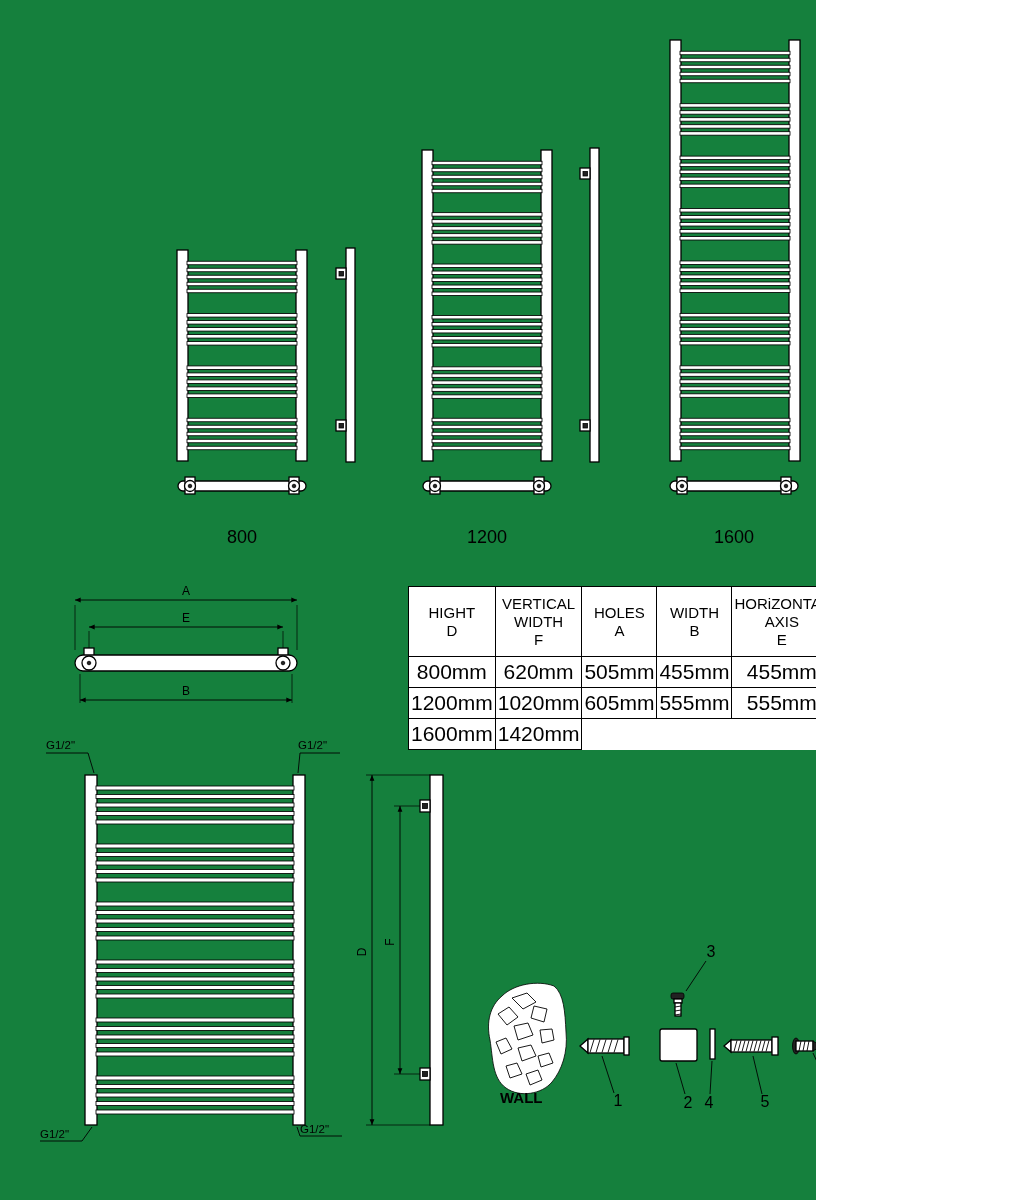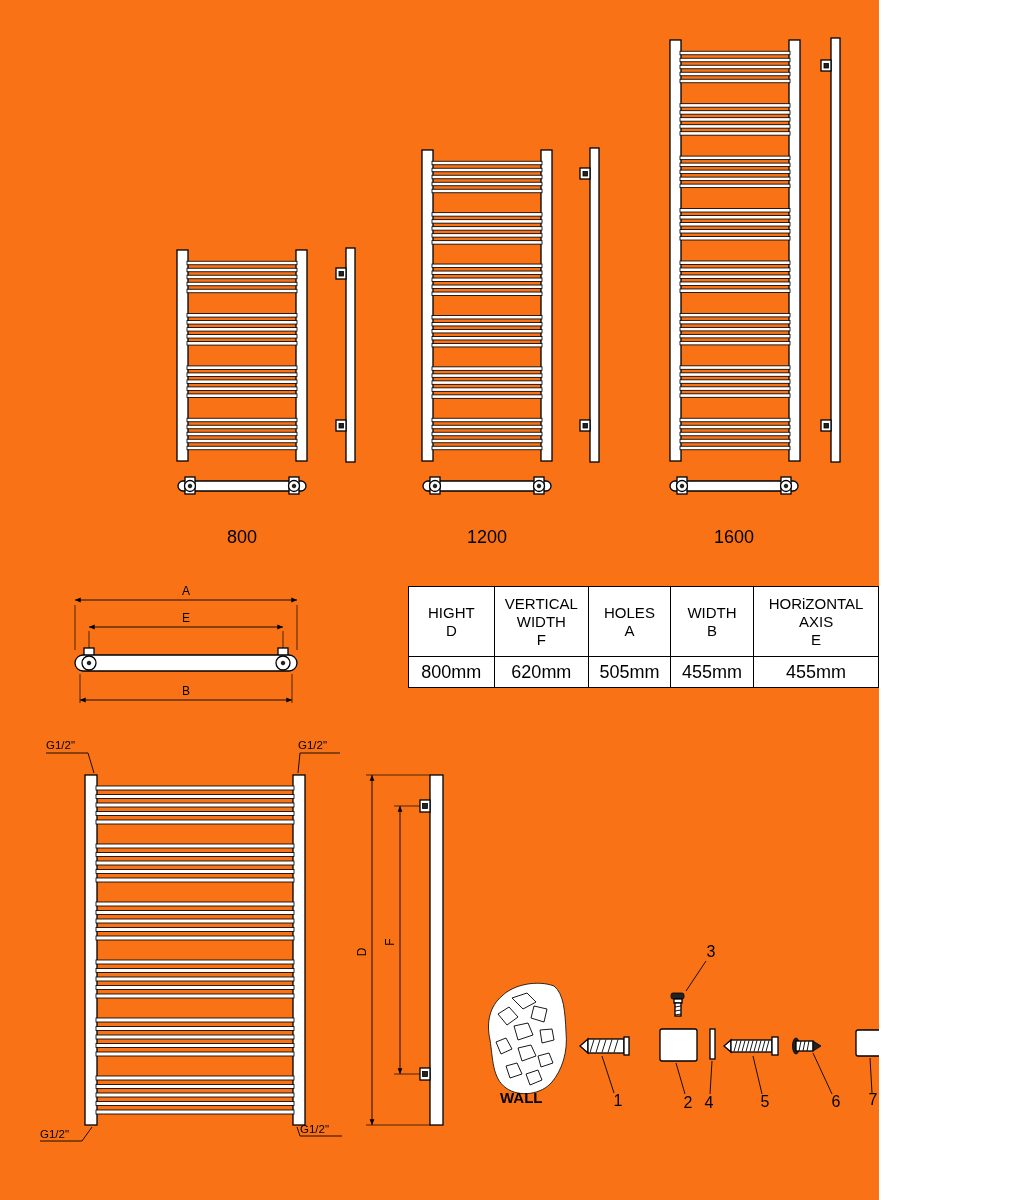--- a/index.html
+++ b/index.html
@@ -1,17 +1,17 @@
 <!DOCTYPE html>
 <html><head>
 <meta charset="utf-8">
 <style>
   * { margin:0; padding:0; box-sizing:border-box; }
   html,body { background:#fff; font-family:"Liberation Sans", sans-serif; }
-  .canvas { position:relative; width:879px; height:1200px; background:#f97316; overflow:hidden; }
+  .canvas { position:relative; width:816px; height:1200px; background:#15803d; overflow:hidden; }
   .canvas > svg { position:absolute; left:0; top:0; }
 
   
   .tube  { fill:#fff; stroke:#000; stroke-width:1.3; }
   .rung  { fill:#fff; stroke:#000; stroke-width:0.85; }
   .thin  { fill:none; stroke:#000; stroke-width:0.9; }
   .dim   { fill:none; stroke:#000; stroke-width:0.9; }
   .ext   { stroke:#000; stroke-width:0.7; }
   .dark2 { fill:#222; stroke:#000; stroke-width:0.8; }
   .stone { fill:#fff; stroke:#000; stroke-width:0.8; }
@@ -23,21 +23,21 @@
   .pnum    { font-size:16px; }
   .wall-lbl{ font-size:15px; font-weight:bold; }
 
   
   .spec-table { position:absolute; left:408px; top:586px; border-collapse:collapse; table-layout:fixed; background:#fff; }
   .spec-table th, .spec-table td {
     border:1.3px solid #000; text-align:center; vertical-align:middle;
     font-weight:normal; color:#000; padding:0 2px;
   }
   .spec-table th { height:70px; font-size:15px; line-height:1.2; white-space:pre-line; }
-  .spec-table td { height:31px; font-size:18px; }
+  .spec-table td { height:31px; font-size:21px; }
   .spec-table td.ghost { border:none; background:transparent; }
 </style>
 </head>
 <body>
 
 <div class="canvas">
 
 <svg width="1020" height="1200" viewBox="0 0 1020 1200" xmlns="http://www.w3.org/2000/svg">
 
   <defs>
@@ -421,16 +421,30 @@
 AXIS
 E</th>
     </tr>
     <tr>
       <td>800mm</td>
       <td>620mm</td>
       <td>505mm</td>
       <td>455mm</td>
       <td>455mm</td>
     </tr>
+    <tr>
+      <td>1200mm</td>
+      <td>1020mm</td>
+      <td>605mm</td>
+      <td>555mm</td>
+      <td>555mm</td>
+    </tr>
+    <tr>
+      <td>1600mm</td>
+      <td>1420mm</td>
+      <td class="ghost"></td>
+      <td class="ghost"></td>
+      <td class="ghost"></td>
+    </tr>
   </tbody>
 </table>
 
 </div>
 
 </body></html>

